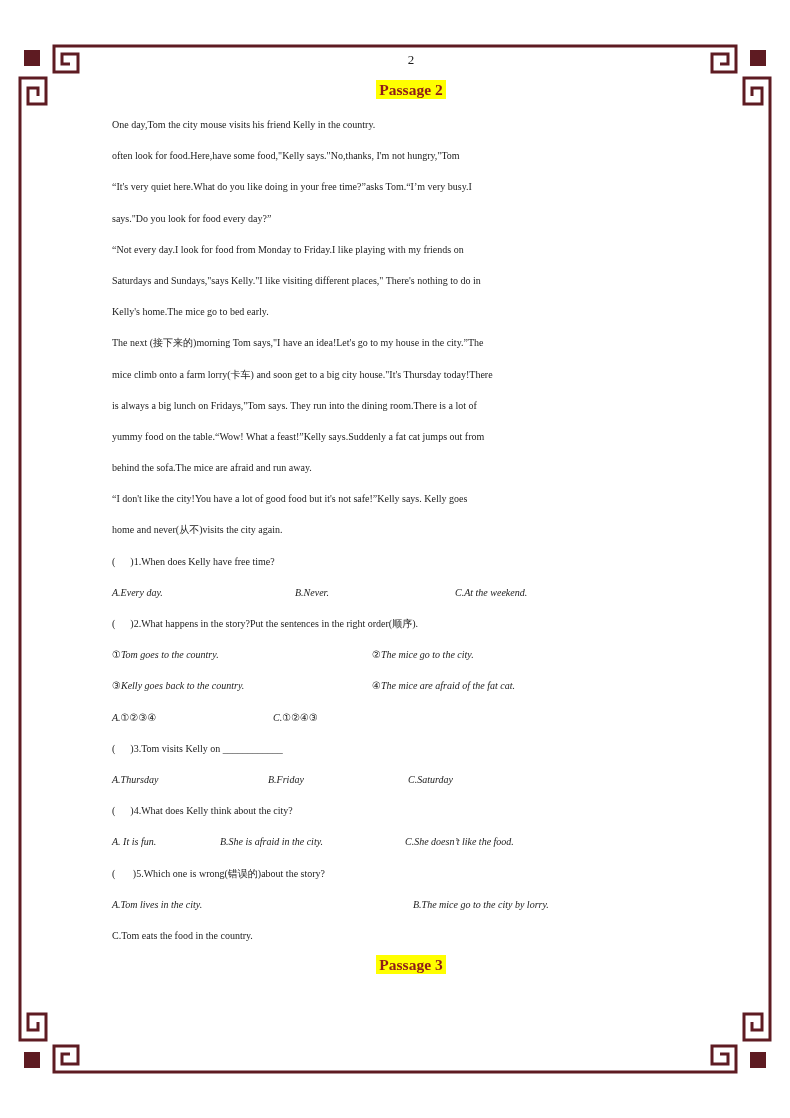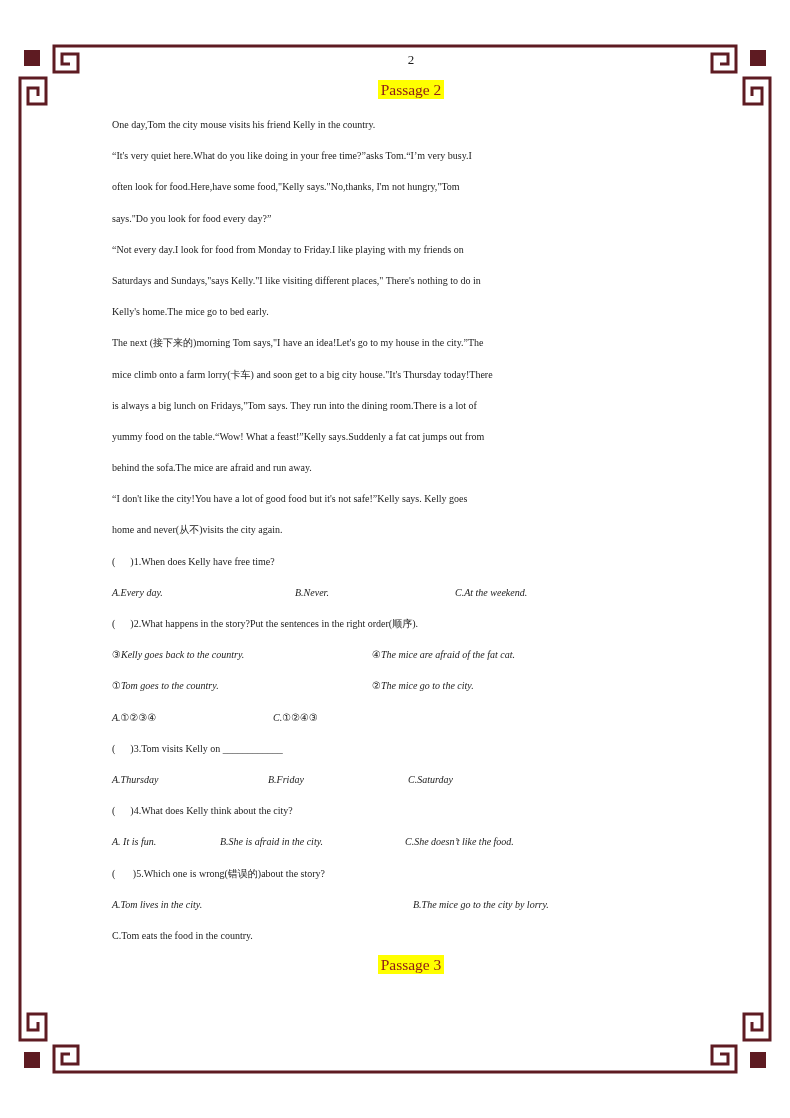--- a/index.html
+++ b/index.html
@@ -9,21 +9,21 @@
     background:#ffffff;
     overflow:hidden;
     font-family:"Liberation Serif","DejaVu Serif","DejaVu Sans",serif;
     color:var(--text,#1b1b1b);
   }
   .frame{position:absolute;left:0;top:0;width:790px;height:1118px;pointer-events:none;}
   .fl{stroke:var(--maroon,#5e1b22);stroke-width:3;fill:none;}
   .fs{fill:var(--maroon,#5e1b22);}
   .content{position:absolute;left:0;top:0;width:790px;box-sizing:border-box;padding:52px 80px 0 112px;}
   .page-number{text-align:center;font-size:13px;line-height:16px;}
-  .heading{text-align:center;font-size:15.5px;font-weight:normal;line-height:21px;margin-top:11px;margin-bottom:9px;}
+  .heading{text-align:center;font-size:15.5px;font-weight:bold;line-height:21px;margin-top:11px;margin-bottom:9px;}
   .hl{background:var(--yellow,#ffff00);color:var(--red,#8e1a1a);padding:1px 3px;}
   .line{white-space:pre;line-height:31.2px;height:31.2px;font-size:10px;}
   .row{display:flex;}
   .row span{white-space:pre;display:inline-block;font-style:italic;}
   .q1o .c1{width:183px}.q1o .c2{width:160px}
   .q2i .c1{width:260px}
   .q2o .c1{width:161px}.q2o .c2{width:139px}
   .q3o .c1{width:156px}.q3o .c2{width:140px}
   .q4o .c1{width:108px}.q4o .c2{width:185px}
   .q5o .c1{width:301px}
@@ -51,22 +51,22 @@
   <div class="content">
 
     <div class="page-number">2</div>
 
     <div class="heading">
       <span class="hl">Passage 2</span>
     </div>
 
     <div class="line">One day,Tom the city mouse visits his friend Kelly in the country.</div>
 
+    <div class="line">often look for food.Here,have some food,"Kelly says."No,thanks, I'm not hungry,"Tom</div>
     <div class="line">“It's very quiet here.What do you like doing in your free time?”asks Tom.“I’m very busy.I</div>
-    <div class="line">often look for food.Here,have some food,"Kelly says."No,thanks, I'm not hungry,"Tom</div>
     <div class="line">says."Do you look for food every day?”</div>
 
     <div class="line">“Not every day.I look for food from Monday to Friday.I like playing with my friends on</div>
     <div class="line">Saturdays and Sundays,"says Kelly."I like visiting different places," There's nothing to do in</div>
     <div class="line">Kelly's home.The mice go to bed early.</div>
 
     <div class="line">The next (接下来的)morning Tom says,"I have an idea!Let's go to my house in the city.”The</div>
     <div class="line">mice climb onto a farm lorry(卡车) and soon get to a big city house."It's Thursday today!There</div>
     <div class="line">is always a big lunch on Fridays,"Tom says. They run into the dining room.There is a lot of</div>
     <div class="line">yummy food on the table.“Wow! What a feast!”Kelly says.Suddenly a fat cat jumps out from</div>
@@ -77,26 +77,26 @@
 
     <div class="line">(      )1.When does Kelly have free time?</div>
     <div class="line row q1o">
       <span class="c1">A.Every day.</span>
       <span class="c2">B.Never.</span>
       <span class="c3">C.At the weekend.</span>
     </div>
 
     <div class="line">(      )2.What happens in the story?Put the sentences in the right order(顺序).</div>
     <div class="line row q2i">
+      <span class="c1">①Tom goes to the country.</span>
+      <span class="c2">②The mice go to the city.</span>
+    </div>
+    <div class="line row q2i">
       <span class="c1">③Kelly goes back to the country.</span>
       <span class="c2">④The mice are afraid of the fat cat.</span>
-    </div>
-    <div class="line row q2i">
-      <span class="c1">①Tom goes to the country.</span>
-      <span class="c2">②The mice go to the city.</span>
     </div>
     <div class="line row q2o">
       <span class="c1">A.①②③④</span>
       <span class="c3">C.①②④③</span>
     </div>
 
     <div class="line">(      )3.Tom visits Kelly on ____________</div>
     <div class="line row q3o">
       <span class="c1">A.Thursday</span>
       <span class="c2">B.Friday</span>

